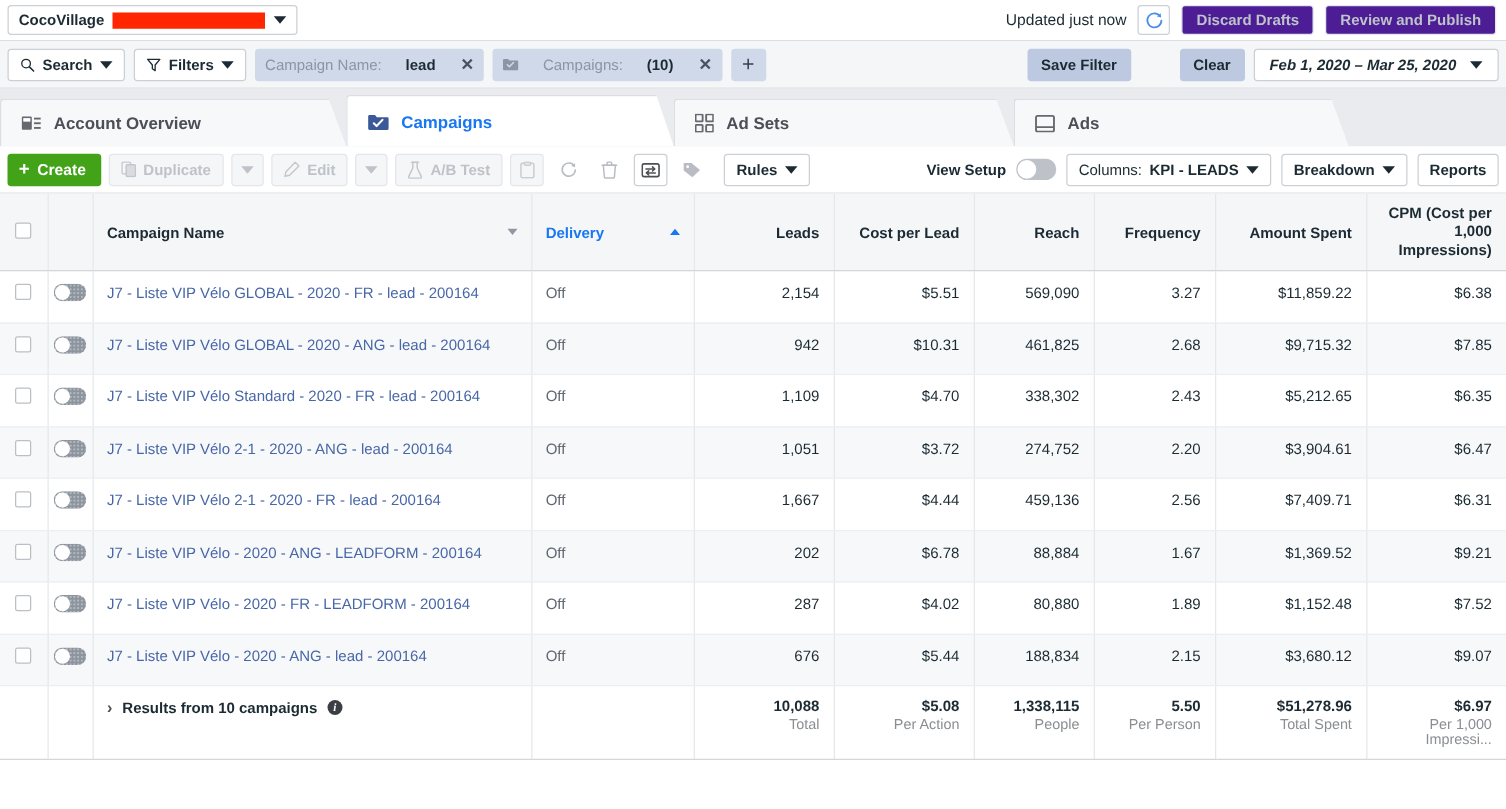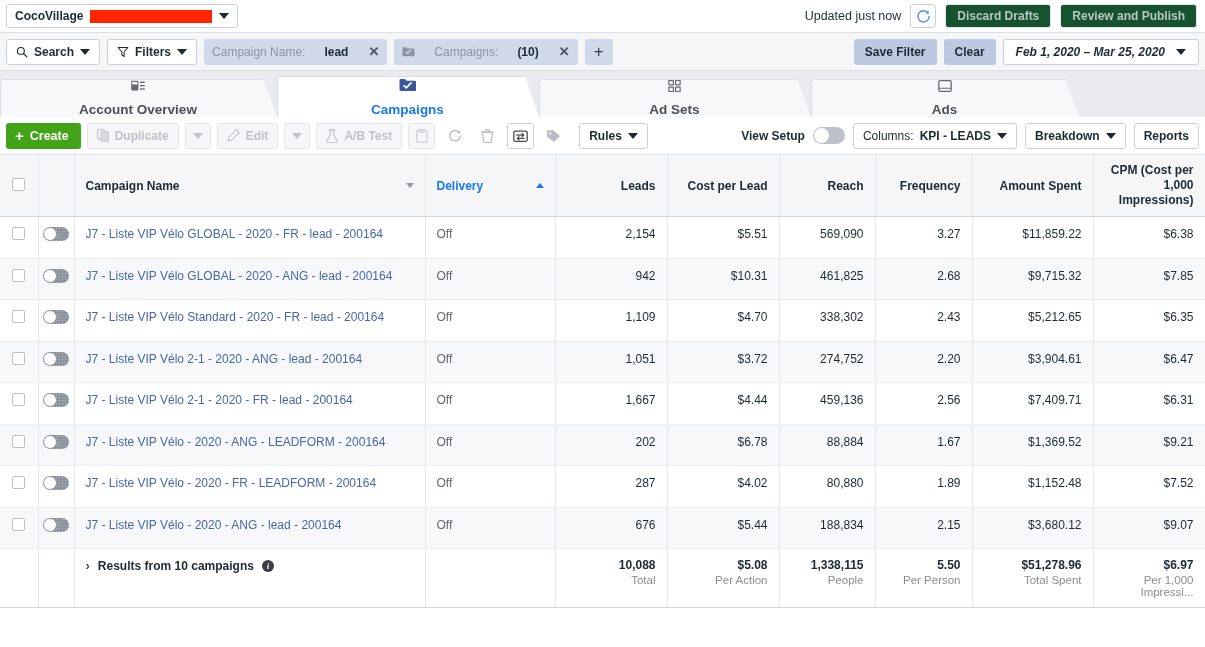--- a/index.html
+++ b/index.html
@@ -35,21 +35,21 @@
     padding-right: 2px;
   }
   .updated-text { font-size: 12.5px; color: #1c2b33; }
   .refresh-btn {
     width: 26px; height: 24px; border: 1px solid #ccd0d5; border-radius: 3px;
     background: #fff; display: flex; align-items: center; justify-content: center;
     cursor: pointer;
   }
   .btn-disabled {
     height: 24px; border: 1px solid #e4e6eb; border-radius: 3px;
-    background: #14532d; color: #bec3c9; font-weight: bold; font-size: 12px;
+    background: #4c1d95; color: #bec3c9; font-weight: bold; font-size: 12px;
     display: flex; align-items: center; justify-content: center; padding: 0 11px;
     white-space: nowrap;
   }
 
   
   .filter-bar {
     height: 38px; display: flex; align-items: center;
     background: #f5f6f7; border-bottom: 1px solid #dddfe2;
     padding: 0 6px; gap: 7px;
   }
@@ -69,42 +69,41 @@
   .chip .xmark { color: #4b5162; font-size: 13px; margin-left: 1px; font-weight: bold; }
   .plus-chip {
     width: 28px; height: 26px; border-radius: 3px; background: #cfd9ea;
     display: flex; align-items: center; justify-content: center;
     font-size: 17px; color: #3b4152; cursor: pointer; line-height: 1;
   }
   .filter-right { margin-left: auto; display: flex; align-items: center; gap: 7px; }
   .blue-btn {
     height: 26px; padding: 0 11px; border-radius: 3px; background: #bdc9e0;
     border: none; font-weight: bold; font-size: 12px; color: #1c2b33;
-    display: flex; align-items: center; cursor: pointer; white-space: nowrap;
+    display: flex; align-items: center; cursor: pointer; white-space: nowrap; margin-left: 32px;
   }
   .date-btn {
     height: 26px; padding: 0 12px; border: 1px solid #ccd0d5; border-radius: 3px;
     background: #fff; display: flex; align-items: center; gap: 11px;
     font-weight: bold; font-size: 12px; cursor: pointer; white-space: nowrap; font-style: italic;
   }
 
   
   .tabs-strip {
     height: 46px; background: #e9ebee; display: flex; align-items: flex-end;
     position: relative; padding-left: 0;
   }
   .tab {
     display: flex; align-items: center; gap: 10px;
     height: 38px; padding: 0 18px 0 16px; cursor: pointer;
     font-weight: bold; font-size: 13.5px; color: #4b4f56;
     background: #f7f8fa; position: relative;
     border-top: 1px solid #dcdee3; border-left: 1px solid #dcdee3;
     border-top-left-radius: 3px;
     clip-path: polygon(0 0, calc(100% - 14px) 0, 100% 100%, 0 100%);
-    flex-direction: column;
   }
   .tab.w1 { width: 277px; }
   .tab.w2 { width: 262px; }
   .tab.w3 { width: 272px; }
   .tab.w4 { width: 268px; }
   .tab.active { background: #fff; color: #1877f2; z-index: 5; height: 41px; }
   .tab-label-blue { color: #1877f2; }
 
   
   .toolbar {

